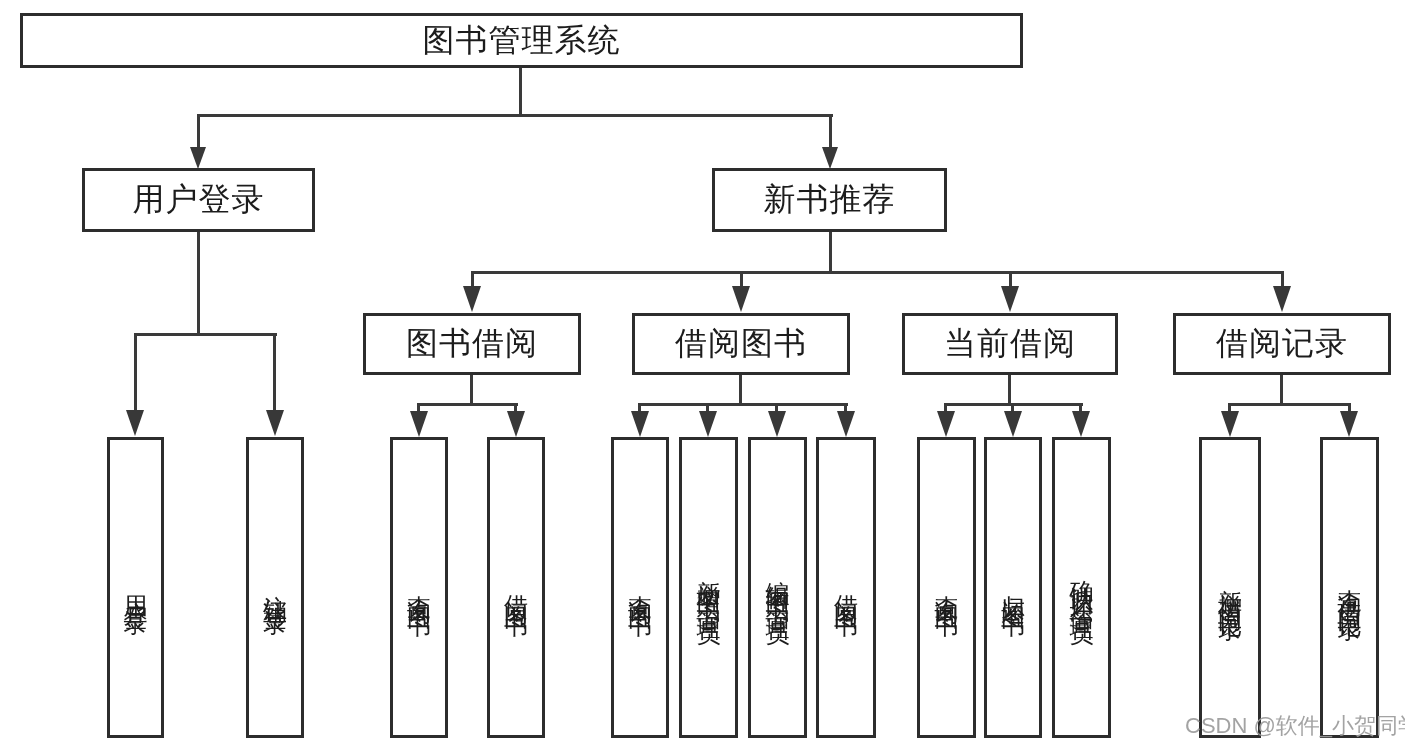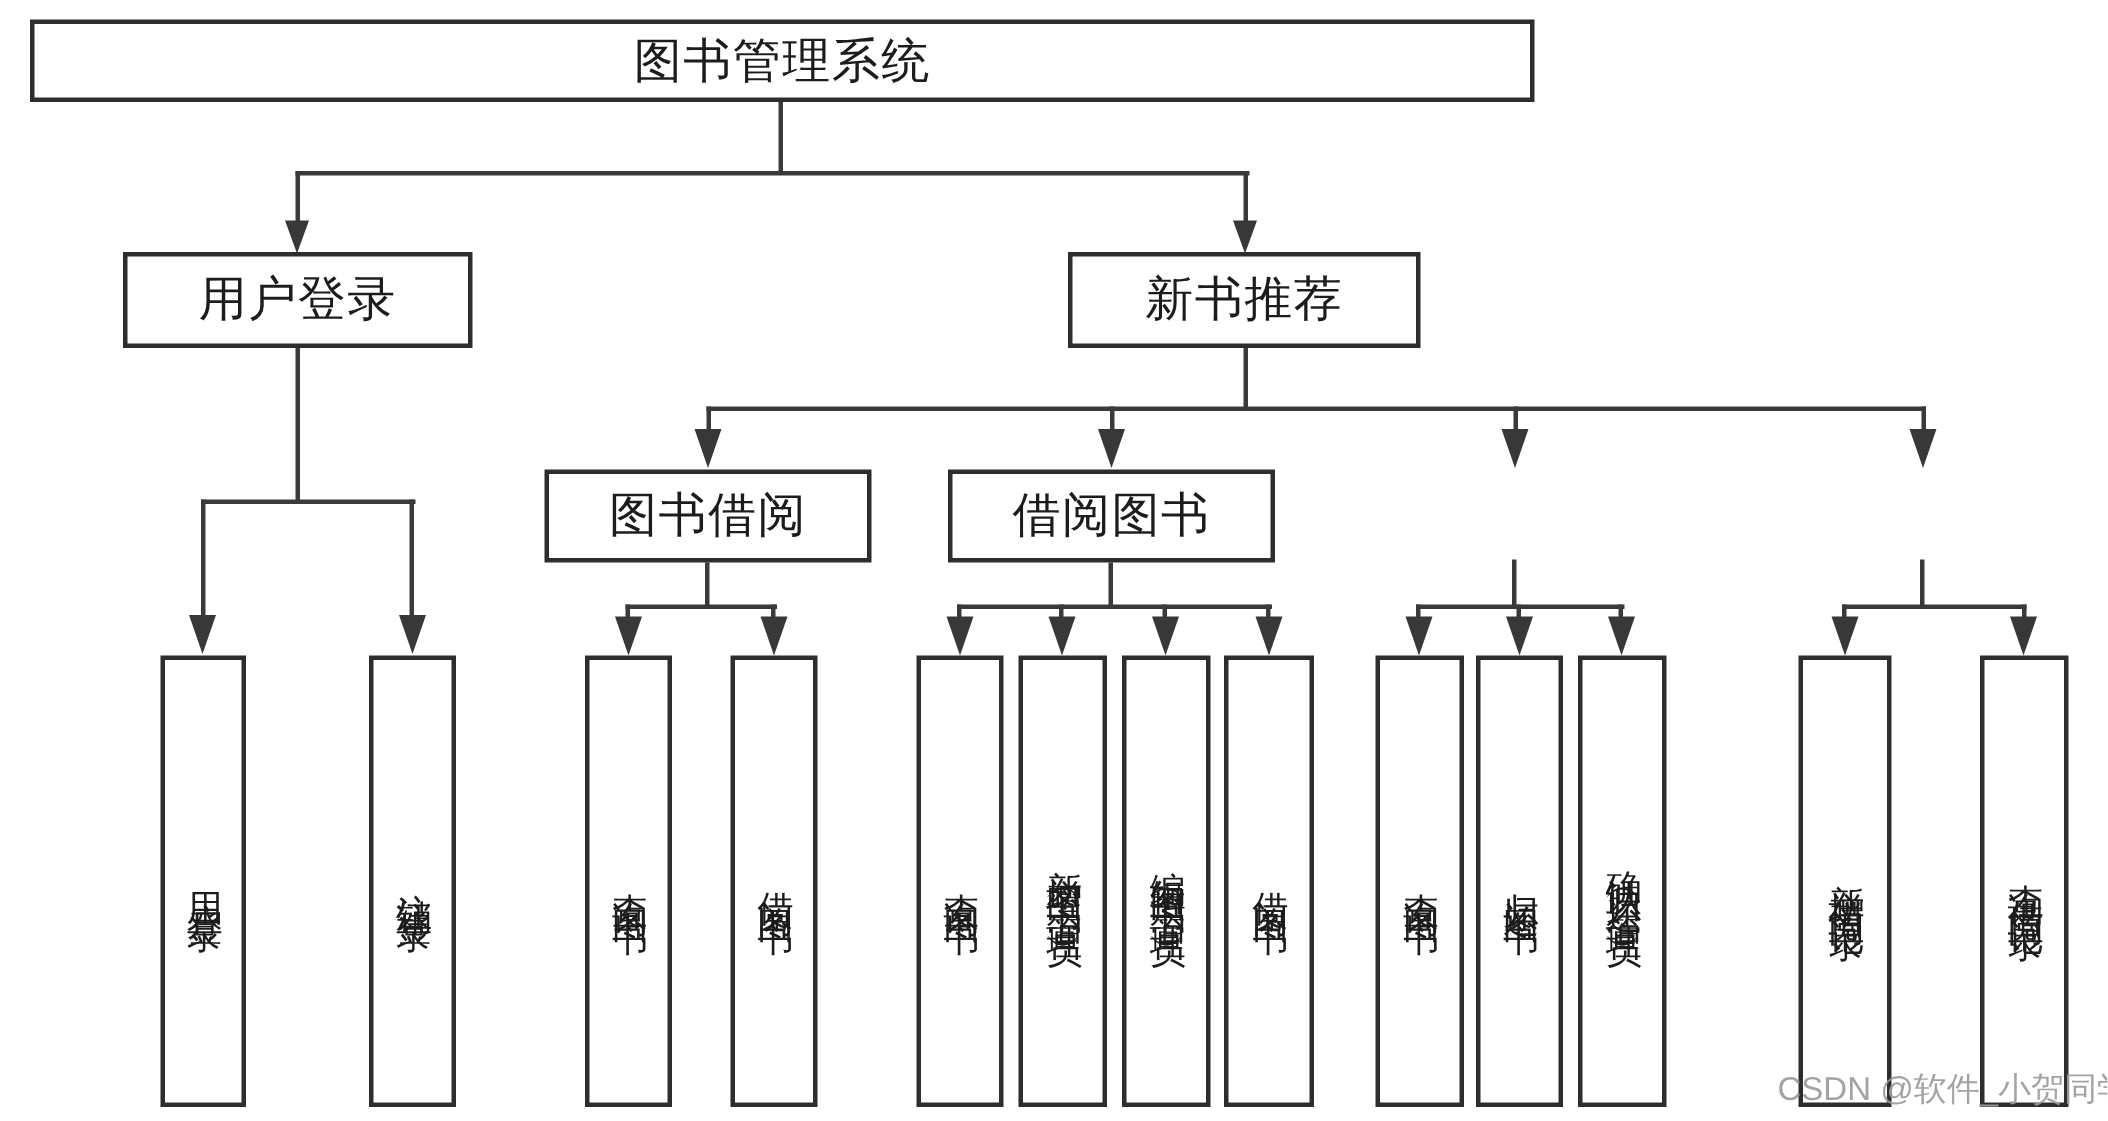--- a/index.html
+++ b/index.html
@@ -131,21 +131,27 @@
   </div>
 
   <div class="box" style="left:363px;top:313px;width:218px;height:62px">
     <span>图书借阅</span>
   </div>
 
   <div class="box" style="left:632px;top:313px;width:218px;height:62px">
     <span>借阅图书</span>
   </div>
 
-
+  <div class="box" style="left:902px;top:313px;width:216px;height:62px">
+    <span>当前借阅</span>
+  </div>
+
+  <div class="box" style="left:1173px;top:313px;width:218px;height:62px">
+    <span>借阅记录</span>
+  </div>
 
   <div class="leaf" style="left:107px;top:437px;width:57px;height:301px">
     <span class="vtext">用户登录</span>
   </div>
 
   <div class="leaf" style="left:246px;top:437px;width:58px;height:301px">
     <span class="vtext">注销登录</span>
   </div>
 
   <div class="leaf" style="left:390px;top:437px;width:58px;height:301px">

